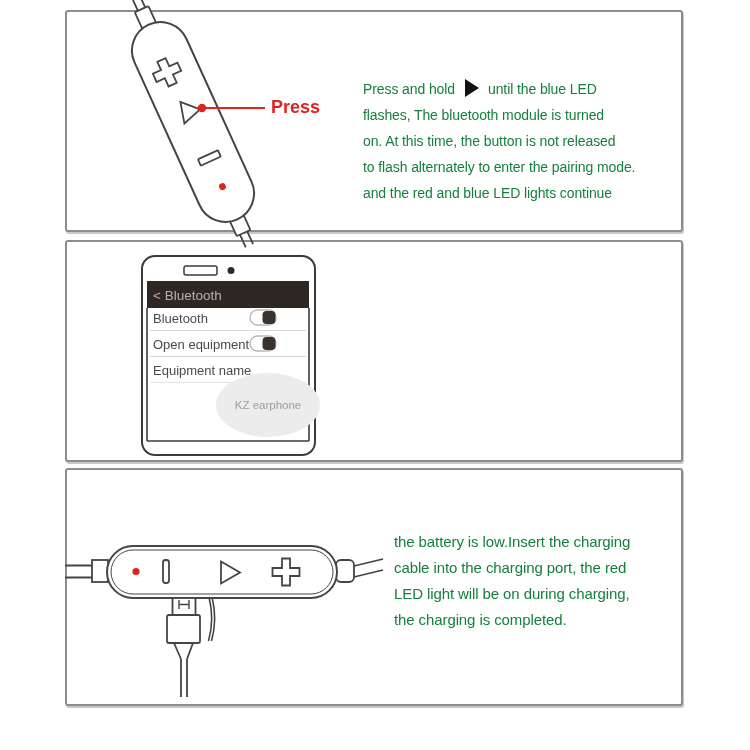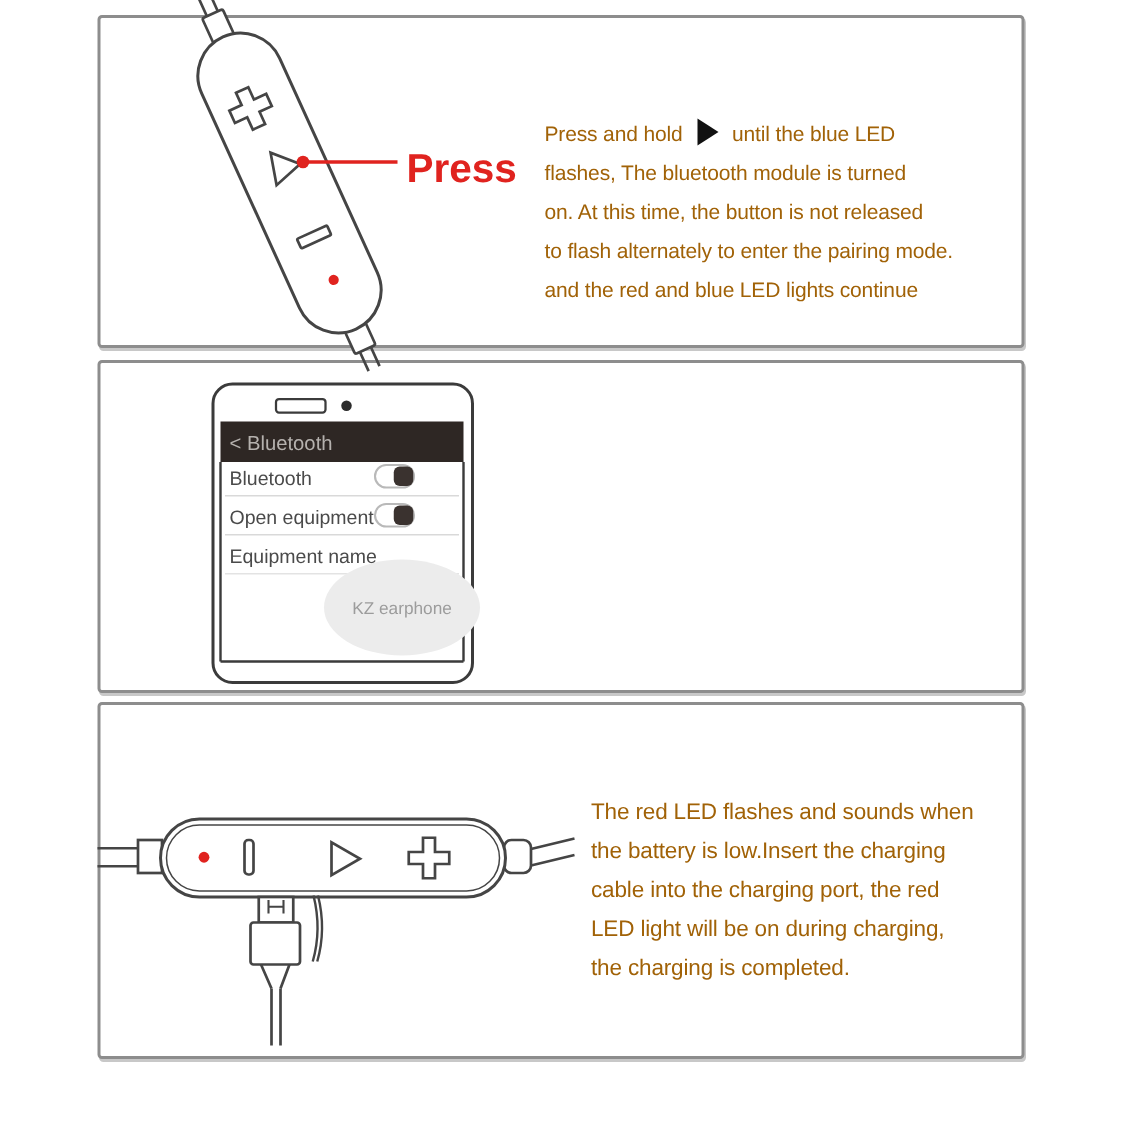--- a/index.html
+++ b/index.html
@@ -4,26 +4,26 @@
 <style>
   html,body{margin:0;padding:0;background:#ffffff;}
   .page{position:relative;width:750px;height:750px;background:#fff;overflow:hidden;
         font-family:"Liberation Sans",sans-serif;}
   .panel{position:absolute;left:65px;width:614px;background:#fff;
          border:2px solid #8d8d8d;border-radius:3px;box-shadow:1px 2px 0 #c8c8c8;z-index:1;}
   #panel1{top:10px;height:218px;}
   #panel2{top:240px;height:218px;}
   #panel3{top:468px;height:234px;}
   .overlay{position:absolute;left:0;top:0;z-index:2;pointer-events:none;}
-  .tblock{position:absolute;z-index:3;color:#a16207;}
+  .tblock{position:absolute;z-index:3;color:#15803d;}
   .tline{white-space:nowrap;}
   #t1{left:363px;top:76px;font-size:14px;line-height:26px;letter-spacing:-0.1px;}
   #t2{left:389px;top:333px;font-size:15px;line-height:27px;}
   #t3{left:394px;top:529px;font-size:15px;line-height:26px;letter-spacing:-0.1px;}
-  .press-label{position:absolute;left:271px;top:97px;z-index:3;font-size:27px;font-weight:bold;}
+  .press-label{position:absolute;left:271px;top:97px;z-index:3;font-size:18px;font-weight:bold;}
   .play-tri{display:inline-block;width:0;height:0;border-left:14px solid #111;
             border-top:9px solid transparent;border-bottom:9px solid transparent;
             margin:0 9px 0 10px;vertical-align:-3px;}
   svg text{font-family:"Liberation Sans",sans-serif;}
 </style>
 </head>
 <body>
 
 <div class="page">
 
@@ -121,20 +121,19 @@
   <div class="tblock" id="t1">
     <div class="tline"><span>Press and hold</span><span class="play-tri"></span><span>until the blue LED</span></div>
     <div class="tline">flashes, The bluetooth module is turned</div>
     <div class="tline">on. At this time, the button is not released</div>
     <div class="tline">to flash alternately to enter the pairing mode.</div>
     <div class="tline">and the red and blue LED lights continue</div>
   </div>
 
 
   <div class="tblock" id="t3">
-    <div class="tline">The red LED flashes and sounds when</div>
     <div class="tline">the battery is low.Insert the charging</div>
     <div class="tline">cable into the charging port, the red</div>
     <div class="tline">LED light will be on during charging,</div>
     <div class="tline">the charging is completed.</div>
   </div>
 
 </div>
 
 </body></html>

